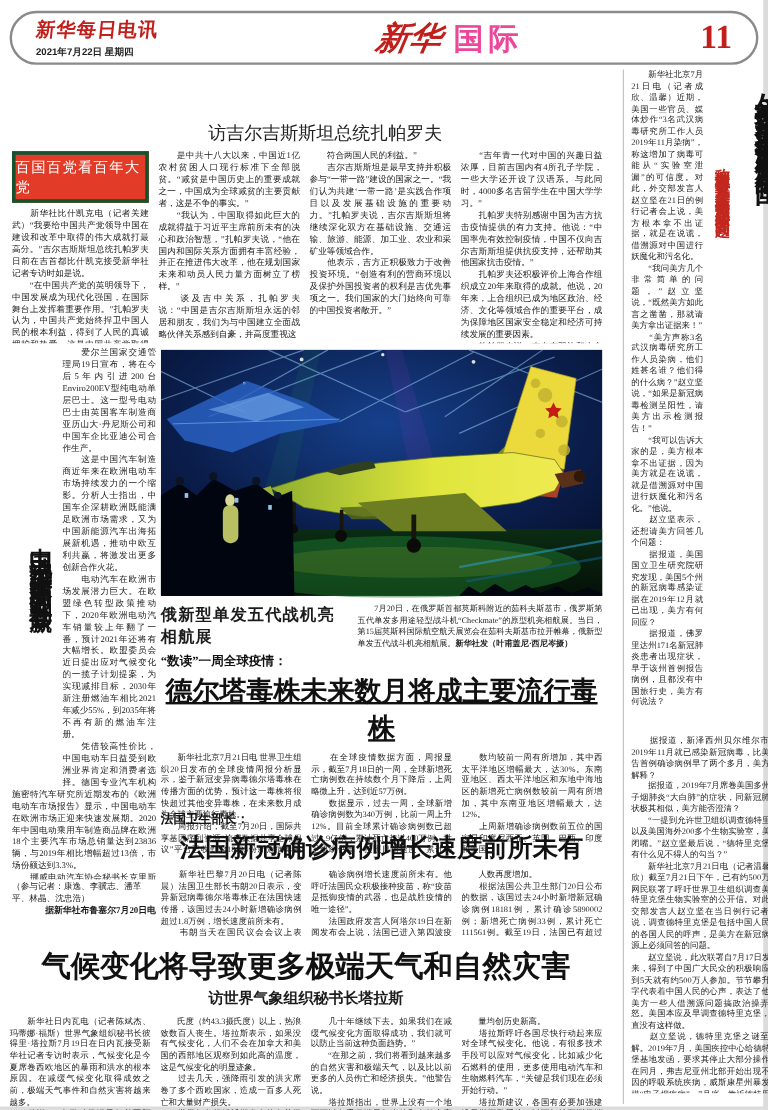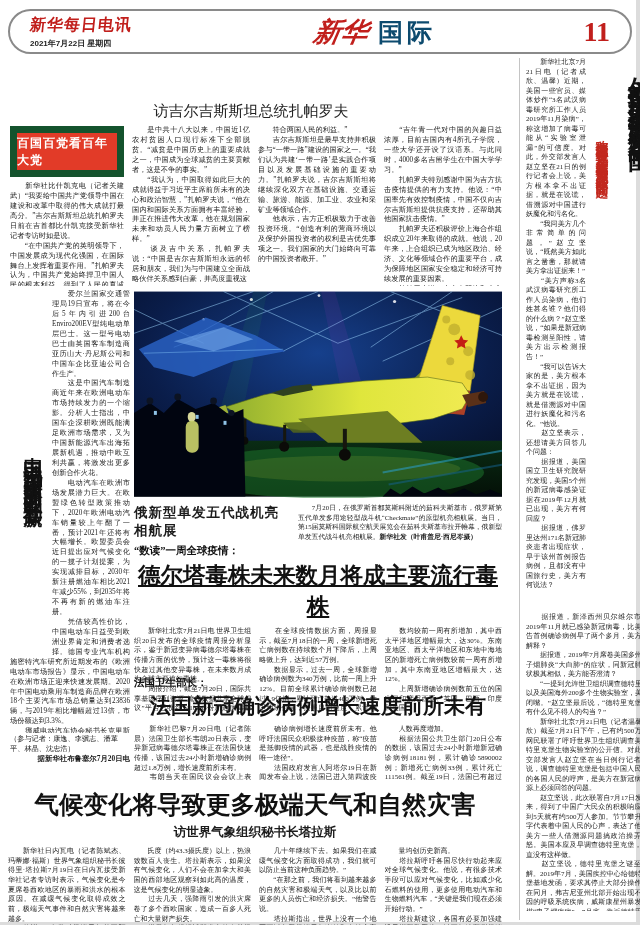--- a/index.html
+++ b/index.html
@@ -8,28 +8,28 @@
         box-shadow:inset -4px 0 0 #dcdcdc, inset 0 -3px 0 #dcdcdc;}
   .abs{position:absolute;box-sizing:border-box;}
   
   .headerbox{left:8px;top:9px;width:624px;height:45px;border:2px solid #8a8a8a;border-radius:23px;
              display:flex;align-items:center;padding:0 20px;}
   .mast{display:flex;flex-direction:column;width:170px;}
   .mast-logo{color:#c11f1c;font-weight:bold;font-size:16px;letter-spacing:1px;transform:skewX(-6deg);}
   .mast-date{font-size:8px;color:#222;font-weight:bold;margin-top:2px;font-family:"Liberation Sans",sans-serif;}
   .center-title{flex:1;display:flex;justify-content:center;align-items:baseline;gap:10px;}
   .brand-script{color:#c11f1c;font-size:27px;font-weight:bold;font-style:italic;transform:skewX(-10deg);}
-  .section-name{color:#0c4a6e;font-size:25px;font-weight:900;letter-spacing:4px;}
+  .section-name{color:#ec4899;font-size:25px;font-weight:900;letter-spacing:4px;}
   .pagenum{color:#c11f1c;font-size:28px;font-weight:bold;width:60px;text-align:right;}
   
   .lead-headline{left:8px;top:60px;width:494px;text-align:center;font-size:27px;font-weight:900;letter-spacing:0px;color:#111;}
-  .lead-subhead{left:4px;top:102px;width:494px;text-align:center;font-size:15px;color:#222;}
+  .lead-subhead{left:24px;top:102px;width:494px;text-align:center;font-size:15px;color:#222;}
   .story1{left:10px;top:126px;width:492px;height:160px;display:flex;gap:8px;}
   .s1c1{width:114px;display:flex;flex-direction:column;}
-  .kickerbox{height:37px;background:#e23b28;border:7px solid #14532d;color:#fff;font-weight:bold;font-size:12px;
+  .kickerbox{height:37px;background:#e23b28;border:3px solid #14532d;color:#fff;font-weight:normal;font-size:12px;
              display:flex;align-items:center;justify-content:center;letter-spacing:1px;
              font-family:"Liberation Sans",sans-serif;}
   .bodytext{font-size:7.2px;line-height:1.38;text-align:justify;white-space:pre-line;overflow:hidden;color:#1a1a1a;}
   .s1c1 .bodytext{margin-top:5px;flex:1;}
   .s1col{flex:1;}
   
   .ev{left:10px;top:290px;width:120px;height:474px;display:flex;flex-direction:column;}
   .ev-main{flex:1;overflow:hidden;font-size:7.2px;line-height:1.38;text-align:justify;}
   .ev-head{float:left;writing-mode:vertical-rl;text-orientation:upright;font-size:19px;font-weight:900;
            height:352px;width:36px;margin:2px 6px 4px 0;letter-spacing:3px;color:#111;text-align:center;}

